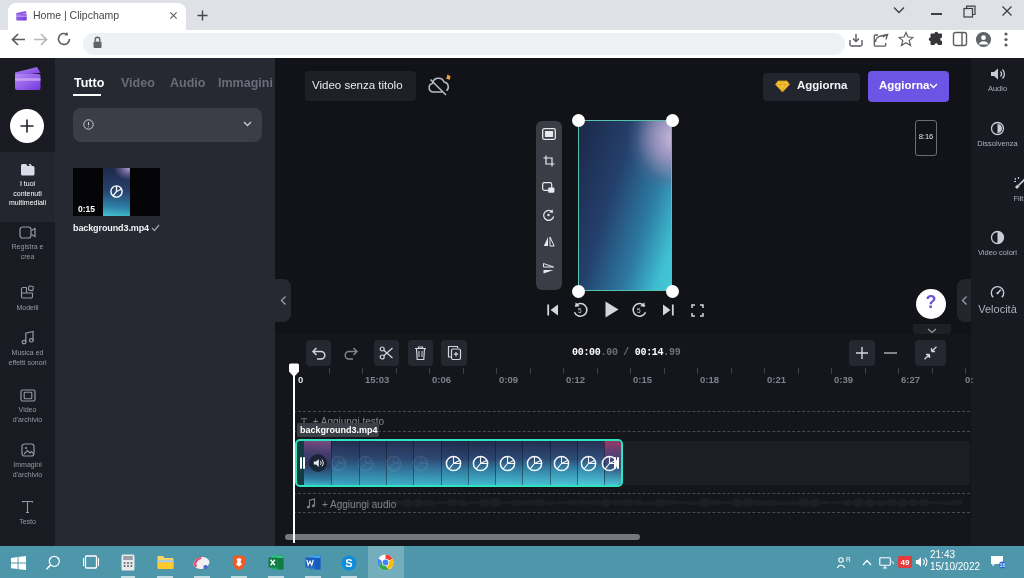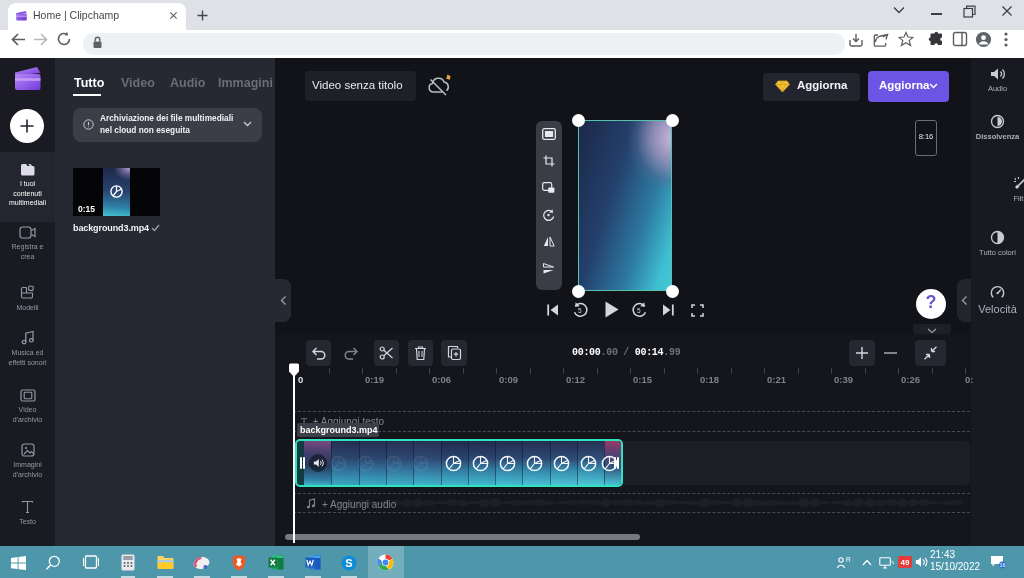--- a/index.html
+++ b/index.html
@@ -195,21 +195,20 @@
     <div class="abs" style="left:121px; top:18px; font-size:12.5px; font-weight:bold; color:#696d78;">Video</div>
     <div class="abs" style="left:170px; top:18px; font-size:12.5px; font-weight:bold; color:#696d78;">Audio</div>
     <div class="abs" style="left:218px; top:18px; font-size:12.5px; font-weight:bold; color:#696d78;">Immagini</div>
     <div class="abs" style="left:73px; top:36px; width:28px; height:2px; background:#ffffff;"></div>
 
     <div class="abs" style="left:73px; top:50px; width:189px; height:34px; background:#3b3e47; border-radius:8px;"></div>
     <svg class="abs" style="left:83px; top:61px;" width="11" height="11" viewBox="0 0 11 11">
       <circle cx="5.5" cy="5.5" r="4.7" fill="none" stroke="#c9ccd4" stroke-width="1"></circle>
       <path d="M5.5 3 V6.2 M5.5 7.4 V8.3" stroke="#c9ccd4" stroke-width="1.1"></path>
     </svg>
-    <div class="abs" style="left:100px; top:55px; width:145px; font-size:8.3px; font-weight:bold; color:#f0f1f4; line-height:11.5px;">Archiviazione dei file multimediali nel cloud non eseguita</div>
     <svg class="abs" style="left:243px; top:63px;" width="9" height="6" viewBox="0 0 9 6">
       <path d="M1 1 L4.5 4.5 L8 1" fill="none" stroke="#c9ccd4" stroke-width="1.3"></path>
     </svg>
 
     <div class="abs" style="left:73px; top:110px; width:87px; height:48px; background:#050507;"></div>
     <div class="abs" style="left:103px; top:110px; width:27px; height:48px;
       background: radial-gradient(85% 38% at 96% 0%, rgba(178,150,205,1) 0%, rgba(120,110,165,0.55) 40%, rgba(0,0,0,0) 68%),
                   linear-gradient(185deg, #1d2747 0%, #28426d 48%, #2e81a8 80%, #44c2d2 100%);"></div>
     <svg class="abs" style="left:110px; top:127px;" width="13" height="13" viewBox="0 0 13 13">
       <circle cx="6.5" cy="6.5" r="5.6" fill="none" stroke="#ffffff" stroke-width="1.4"></circle>
@@ -318,41 +317,41 @@
       <path d="M1 1 L5 4.5 L9 1" fill="none" stroke="#9599a4" stroke-width="1.3"></path>
     </svg>
 
     <div class="sideitem" style="left:971px; top:9px;">
       <svg width="16" height="14" viewBox="0 0 16 14">
         <path d="M1 5 H4 L8 1.5 V12.5 L4 9 H1 Z" fill="#c9ccd4"></path>
         <path d="M10.5 4.5 a3.5 3.5 0 0 1 0 5 M12.5 2.5 a6.3 6.3 0 0 1 0 9" fill="none" stroke="#c9ccd4" stroke-width="1.3"></path>
       </svg>
       <span style="font-size:7.5px;">Audio</span>
     </div>
-    <div class="sideitem" style="left:971px; top:56px;font-weight:bold;">
+    <div class="sideitem" style="left:971px; top:63px;">
       <svg width="15" height="15" viewBox="0 0 15 15">
         <circle cx="7.5" cy="7.5" r="6" fill="none" stroke="#c9ccd4" stroke-width="1.3"></circle>
         <path d="M7.5 1.5 V13.5 M7.5 3 a4.5 4.5 0 0 1 0 9 Z" fill="#c9ccd4"></path>
       </svg>
       <span style="font-size:7.5px;">Dissolvenza</span>
     </div>
     <div class="sideitem" style="left:994px; top:118px;">
       <svg width="15" height="15" viewBox="0 0 15 15">
         <path d="M5.5 9.5 L13 2" stroke="#c9ccd4" stroke-width="1.6"></path>
         <path d="M4.5 8.5 L6.5 10.5 L4 13 L2 11 Z" fill="#c9ccd4"></path>
         <path d="M2 2 L2.6 3.8 M5.5 1 L5.5 3 M1 5.5 L3 5.5" stroke="#c9ccd4" stroke-width="1.1"></path>
       </svg>
       <span style="font-size:7.5px;">Filtri</span>
     </div>
     <div class="sideitem" style="left:971px; top:172px;">
       <svg width="15" height="15" viewBox="0 0 15 15">
         <circle cx="7.5" cy="7.5" r="6" fill="none" stroke="#c9ccd4" stroke-width="1.3"></circle>
         <path d="M7.5 1.5 a6 6 0 0 1 0 12 Z" fill="#c9ccd4"></path>
       </svg>
-      <span style="font-size:7.5px;">Tutto colori</span>
+      <span style="font-size:7.5px;">Video colori</span>
     </div>
     <div class="sideitem" style="left:971px; top:227px;">
       <svg width="15" height="15" viewBox="0 0 15 15">
         <path d="M3.2 12.3 a6.2 6.2 0 1 1 8.6 0" fill="none" stroke="#c9ccd4" stroke-width="1.4"></path>
         <path d="M7.5 8.2 L10.8 4.8" stroke="#c9ccd4" stroke-width="1.5"></path>
         <circle cx="7.5" cy="8.2" r="1.1" fill="#c9ccd4"></circle>
       </svg>
       <span style="font-size:11px;">Velocità</span>
     </div>
 
@@ -417,29 +416,29 @@
       <div class="abs" style="left:697px; top:310px; width:1px; height:6px; background:#3f424c;"></div>
       <div class="abs" style="left:730.5px; top:310px; width:1px; height:6px; background:#3f424c;"></div>
       <div class="abs" style="left:764px; top:310px; width:1px; height:6px; background:#3f424c;"></div>
       <div class="abs" style="left:797.5px; top:310px; width:1px; height:6px; background:#3f424c;"></div>
       <div class="abs" style="left:831px; top:310px; width:1px; height:6px; background:#3f424c;"></div>
       <div class="abs" style="left:864.5px; top:310px; width:1px; height:6px; background:#3f424c;"></div>
       <div class="abs" style="left:898px; top:310px; width:1px; height:6px; background:#3f424c;"></div>
       <div class="abs" style="left:931.5px; top:310px; width:1px; height:6px; background:#3f424c;"></div>
       <div class="abs" style="left:965px; top:310px; width:1px; height:6px; background:#3f424c;"></div>
       <div class="abs" style="left:298px; top:316px; font-size:9.5px; font-weight:bold; color:#e4e6ec;">0</div>
-      <div class="abs" style="left:365px; top:316px; font-size:9.5px; font-weight:bold; color:#7e818d;">0:19</div>
+      <div class="abs" style="left:365px; top:316px; font-size:9.5px; font-weight:bold; color:#7e818d;">15:03</div>
       <div class="abs" style="left:432px; top:316px; font-size:9.5px; font-weight:bold; color:#7e818d;">0:06</div>
       <div class="abs" style="left:499px; top:316px; font-size:9.5px; font-weight:bold; color:#7e818d;">0:09</div>
       <div class="abs" style="left:566px; top:316px; font-size:9.5px; font-weight:bold; color:#7e818d;">0:12</div>
       <div class="abs" style="left:633px; top:316px; font-size:9.5px; font-weight:bold; color:#7e818d;">0:15</div>
       <div class="abs" style="left:700px; top:316px; font-size:9.5px; font-weight:bold; color:#7e818d;">0:18</div>
       <div class="abs" style="left:767px; top:316px; font-size:9.5px; font-weight:bold; color:#7e818d;">0:21</div>
       <div class="abs" style="left:834px; top:316px; font-size:9.5px; font-weight:bold; color:#7e818d;">0:39</div>
-      <div class="abs" style="left:901px; top:316px; font-size:9.5px; font-weight:bold; color:#7e818d;">0:26</div>
+      <div class="abs" style="left:901px; top:316px; font-size:9.5px; font-weight:bold; color:#7e818d;">6:27</div>
       <div class="abs" style="left:965px; top:316px; width:8px; overflow:hidden; font-size:9.5px; font-weight:bold; color:#7e818d;">0:</div>
 
     <div class="abs" style="left:293px; top:353px; width:677px; height:21px; border-top:1.5px dashed #474a56; border-bottom:1.5px dashed #474a56;"></div>
     <div class="abs" style="left:301px; top:358px; font-size:10px; color:#81848f;"><span style="font-family:'Liberation Serif',serif;">T</span>&nbsp; + Aggiungi testo</div>
 
     <div class="abs" style="left:293px; top:383px; width:677px; height:44px; background:#1c1d25; border-radius:4px;"></div>
 
     <div id="clip" class="abs" style="left:295px; top:381px; width:328px; height:48px; background:#113c42; border:2px solid #2fe3c1; border-radius:5px; overflow:hidden;">
       <div class="abs" style="left:7px; top:0; width:27.4px; height:44px; background:linear-gradient(183deg, #7a4b80 0%, #433e6e 28%, #2a3a60 55%, #2f7ba0 85%, #3fb7c9 100%);"></div>
         <div class="abs" style="left:34.3px; top:0; width:27.4px; height:44px; background:linear-gradient(183deg, #232d4e 0%, #2c466f 40%, #31739b 66%, #3aaac4 100%);"></div>

